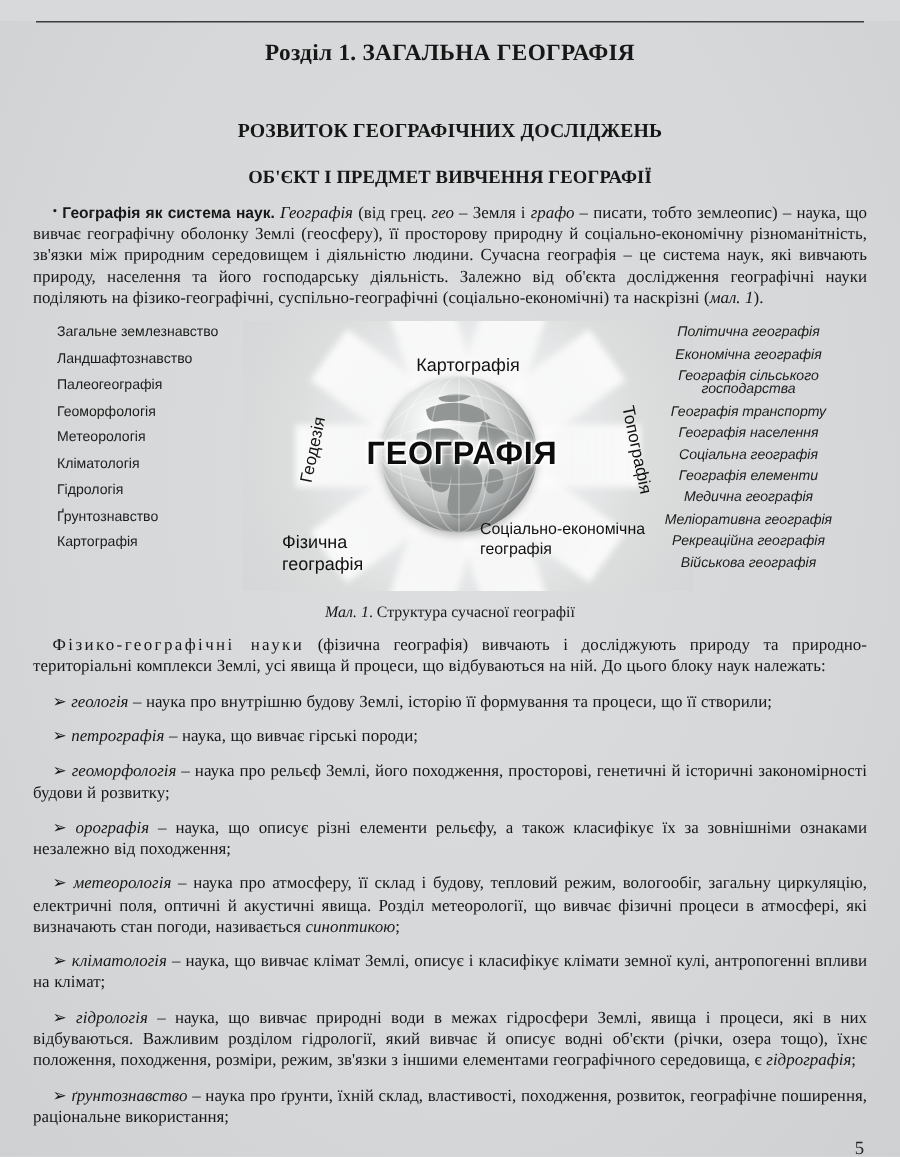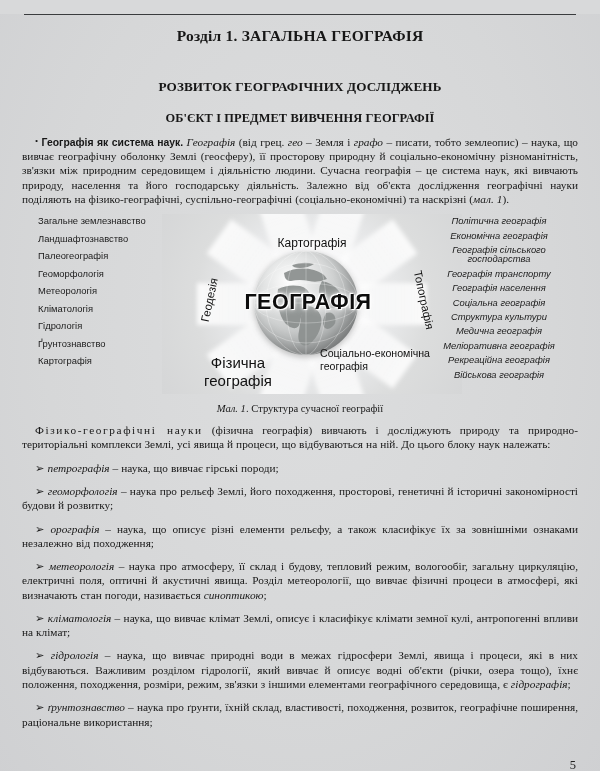--- a/index.html
+++ b/index.html
@@ -94,22 +94,22 @@
     position:absolute;left:165px;top:78px;
     font-family:"Liberation Sans",sans-serif;font-size:11.4px;color:#111;
     transform:rotate(-78deg);transform-origin:50% 50%;white-space:nowrap;
   }
   .arc-right{
     position:absolute;left:372px;top:78px;
     font-family:"Liberation Sans",sans-serif;font-size:11.4px;color:#111;
     transform:rotate(78deg);transform-origin:50% 50%;white-space:nowrap;
   }
   .fig-bl{
-    position:absolute;left:166px;top:138px;width:100px;text-align:center;
-    font-family:"Liberation Sans",sans-serif;font-size:15px;line-height:1.22;color:#111;
+    position:absolute;left:166px;top:138px;width:100px;
+    font-family:"Liberation Sans",sans-serif;font-size:12px;line-height:1.22;color:#111;
   }
   .fig-br{
     position:absolute;left:298px;top:131px;width:120px;text-align:left;
     font-family:"Liberation Sans",sans-serif;font-size:10.6px;line-height:1.22;color:#111;
   }
   .caption{
     text-align:center;font-size:10.6px;margin:2px 0 0 0;
   }
   .caption .cn{font-style:italic;}
   .pageno{
@@ -195,37 +195,41 @@
       <div>Картографія</div>
     </div>
 
     <div class="col right">
       <div>Політична географія</div>
       <div>Економічна географія</div>
       <div>Географія сільського господарства</div>
       <div>Географія транспорту</div>
       <div>Географія населення</div>
       <div>Соціальна географія</div>
-      <div>Структура культури</div>
+      <div>Географія елементи</div>
       <div>Медична географія</div>
       <div>Меліоративна географія</div>
       <div>Рекреаційна географія</div>
       <div>Військова географія</div>
     </div>
   </div>
 
   <p class="caption">
     <span class="cn">Мал. 1</span><span>. Структура сучасної географії</span>
   </p>
 
   <p class="body">
     <span class="spaced">Фізико-географічні науки</span>
     <span>(фізична географія) вивчають і досліджують природу та природно-територіальні комплекси Землі, усі явища й процеси, що відбуваються на ній. До цього блоку наук належать:</span>
   </p>
 
+  <p class="body">
+    <span>➢</span>
+    <span class="it">геологія</span><span> – наука про внутрішню будову Землі, історію її формування та процеси, що її створили;</span>
+  </p>
 
   <p class="body">
     <span>➢</span>
     <span class="it">петрографія</span><span> – наука, що вивчає гірські породи;</span>
   </p>
 
 
   <p class="body">
     <span>➢</span>
     <span class="it">геоморфологія</span><span> – наука про рельєф Землі, його походження, просторові, генетичні й історичні закономірності будови й розвитку;</span>

